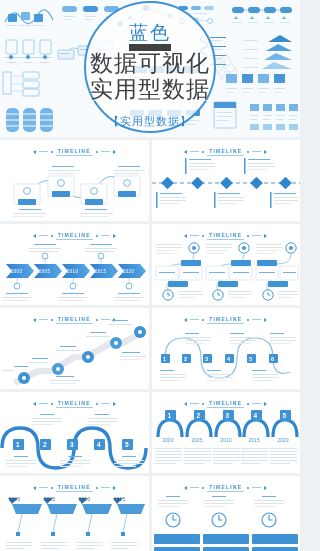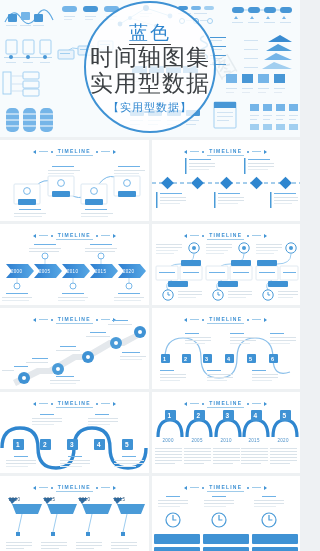--- a/index.html
+++ b/index.html
@@ -26,29 +26,29 @@
   }
   .cover-titles{
     position:absolute;left:0;right:0;top:22px;
     text-align:center;z-index:5;
   }
   .t-blue{
     font-family:"Liberation Serif","DejaVu Serif",serif;
     font-size:19px;color:#2f86cf;letter-spacing:2px;line-height:21px;
     text-shadow:0 0 1px rgba(255,255,255,.9);
   }
-  .t-blue-u{display:inline-block;border-bottom:1px solid #404040;padding-bottom:1px;}
+  .t-blue-u{display:inline-block;border-bottom:7px solid #404040;padding-bottom:1px;}
   .t-main{
     font-family:"Liberation Serif","DejaVu Serif",serif;
     font-size:23px;color:#3c4044;letter-spacing:1px;line-height:26px;
     text-shadow:0 1px 0 rgba(255,255,255,.95);
   }
   .t-sub{
     font-family:Liberation Mono, monospace;
-    font-size:11px;color:#2f86cf;letter-spacing:1px;margin-top:3px;
+    font-size:11px;color:#2f86cf;letter-spacing:1px;margin-top:11px;
   }
   .wm{
     position:absolute;color:rgba(150,170,185,.18);
     font-size:22px;transform:rotate(-30deg);pointer-events:none;
     font-family:"Liberation Serif",serif;
   }
 
   
   .grid{padding:3px 0 0 0;}
   .row{display:flex;gap:3px;padding:0 0 3px 0;}
@@ -330,21 +330,21 @@
       </div>
     </div>
 
     <div class="cover-ring"></div>
     <div class="wm" style="left:214px;top:52px;">图</div>
 
     <div class="cover-titles">
       <div class="t-blue">
         <span class="t-blue-u">蓝色</span>
       </div>
-      <div class="t-main">时间轴图集</div>
+      <div class="t-main">数据可视化</div>
       <div class="t-main">实用型数据</div>
       <div class="t-sub">【实用型数据】</div>
     </div>
   </div>
 
   <div class="grid">
 
     <div class="row">
 
       <div class="slide">

